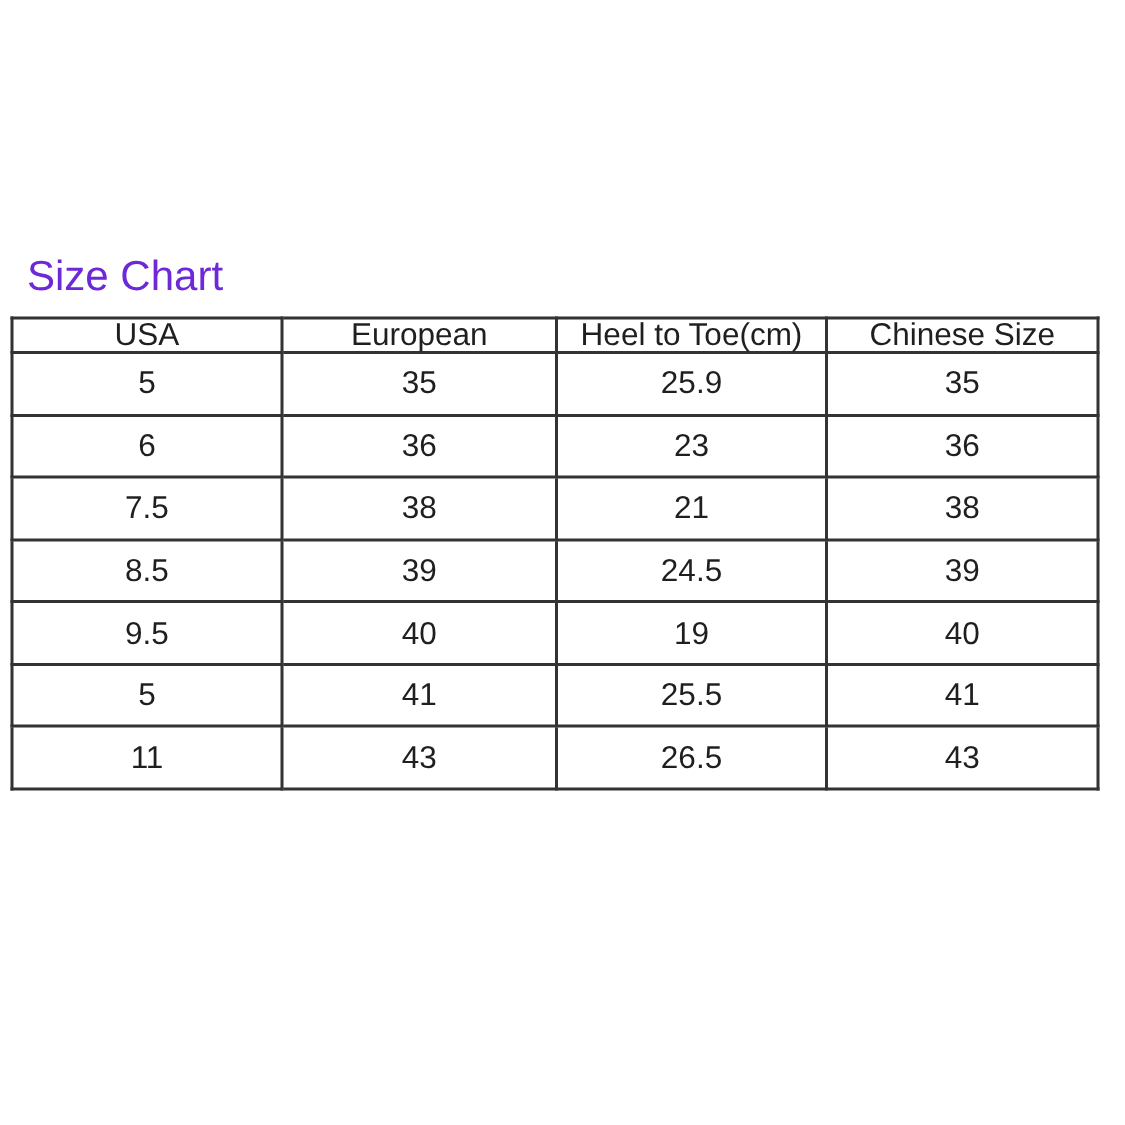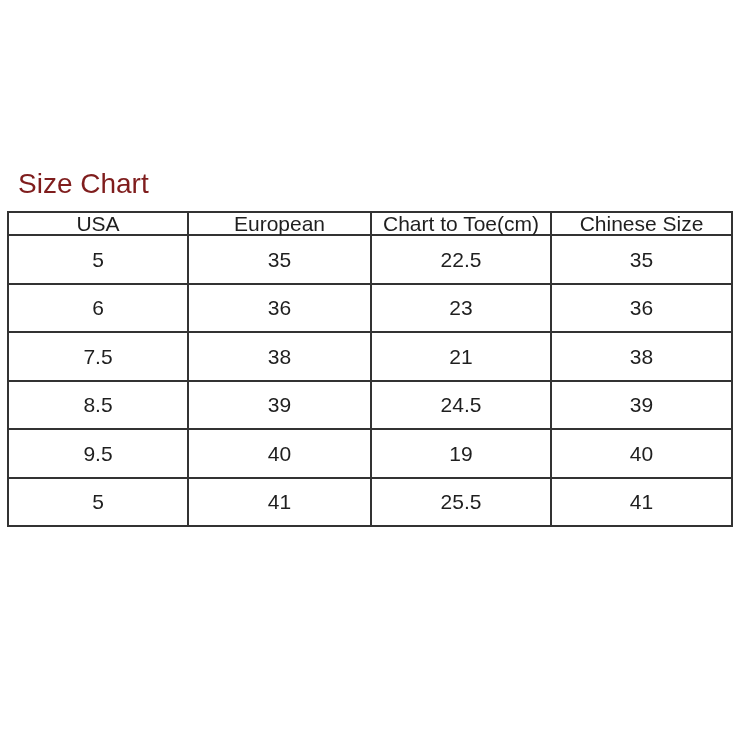--- a/index.html
+++ b/index.html
@@ -14,21 +14,21 @@
     position: relative;
     overflow: hidden;
   }
   .page-title {
     position: absolute;
     left: 18px;
     top: 169px;
     margin: 0;
     font-size: 28px;
     font-weight: 400;
-    color: #7f1d1d;
+    color: #6d28d9;
     line-height: 1.1;
   }
   table.size-chart {
     position: absolute;
     left: 7px;
     top: 211px;
     width: 724px;
     height: 316px;
     border-collapse: collapse;
     table-layout: fixed;
@@ -56,29 +56,29 @@
     <colgroup>
       <col style="width:180px">
       <col style="width:183px">
       <col style="width:180px">
       <col style="width:181px">
     </colgroup>
     <thead>
       <tr>
         <th>USA</th>
         <th>European</th>
-        <th>Chart to Toe(cm)</th>
+        <th>Heel to Toe(cm)</th>
         <th>Chinese Size</th>
       </tr>
     </thead>
     <tbody>
       <tr>
         <td>5</td>
         <td>35</td>
-        <td>22.5</td>
+        <td>25.9</td>
         <td>35</td>
       </tr>
       <tr>
         <td>6</td>
         <td>36</td>
         <td>23</td>
         <td>36</td>
       </tr>
       <tr>
         <td>7.5</td>
@@ -97,15 +97,21 @@
         <td>40</td>
         <td>19</td>
         <td>40</td>
       </tr>
       <tr>
         <td>5</td>
         <td>41</td>
         <td>25.5</td>
         <td>41</td>
       </tr>
+      <tr>
+        <td>11</td>
+        <td>43</td>
+        <td>26.5</td>
+        <td>43</td>
+      </tr>
     </tbody>
   </table>
 </div>
 
 </body></html>

